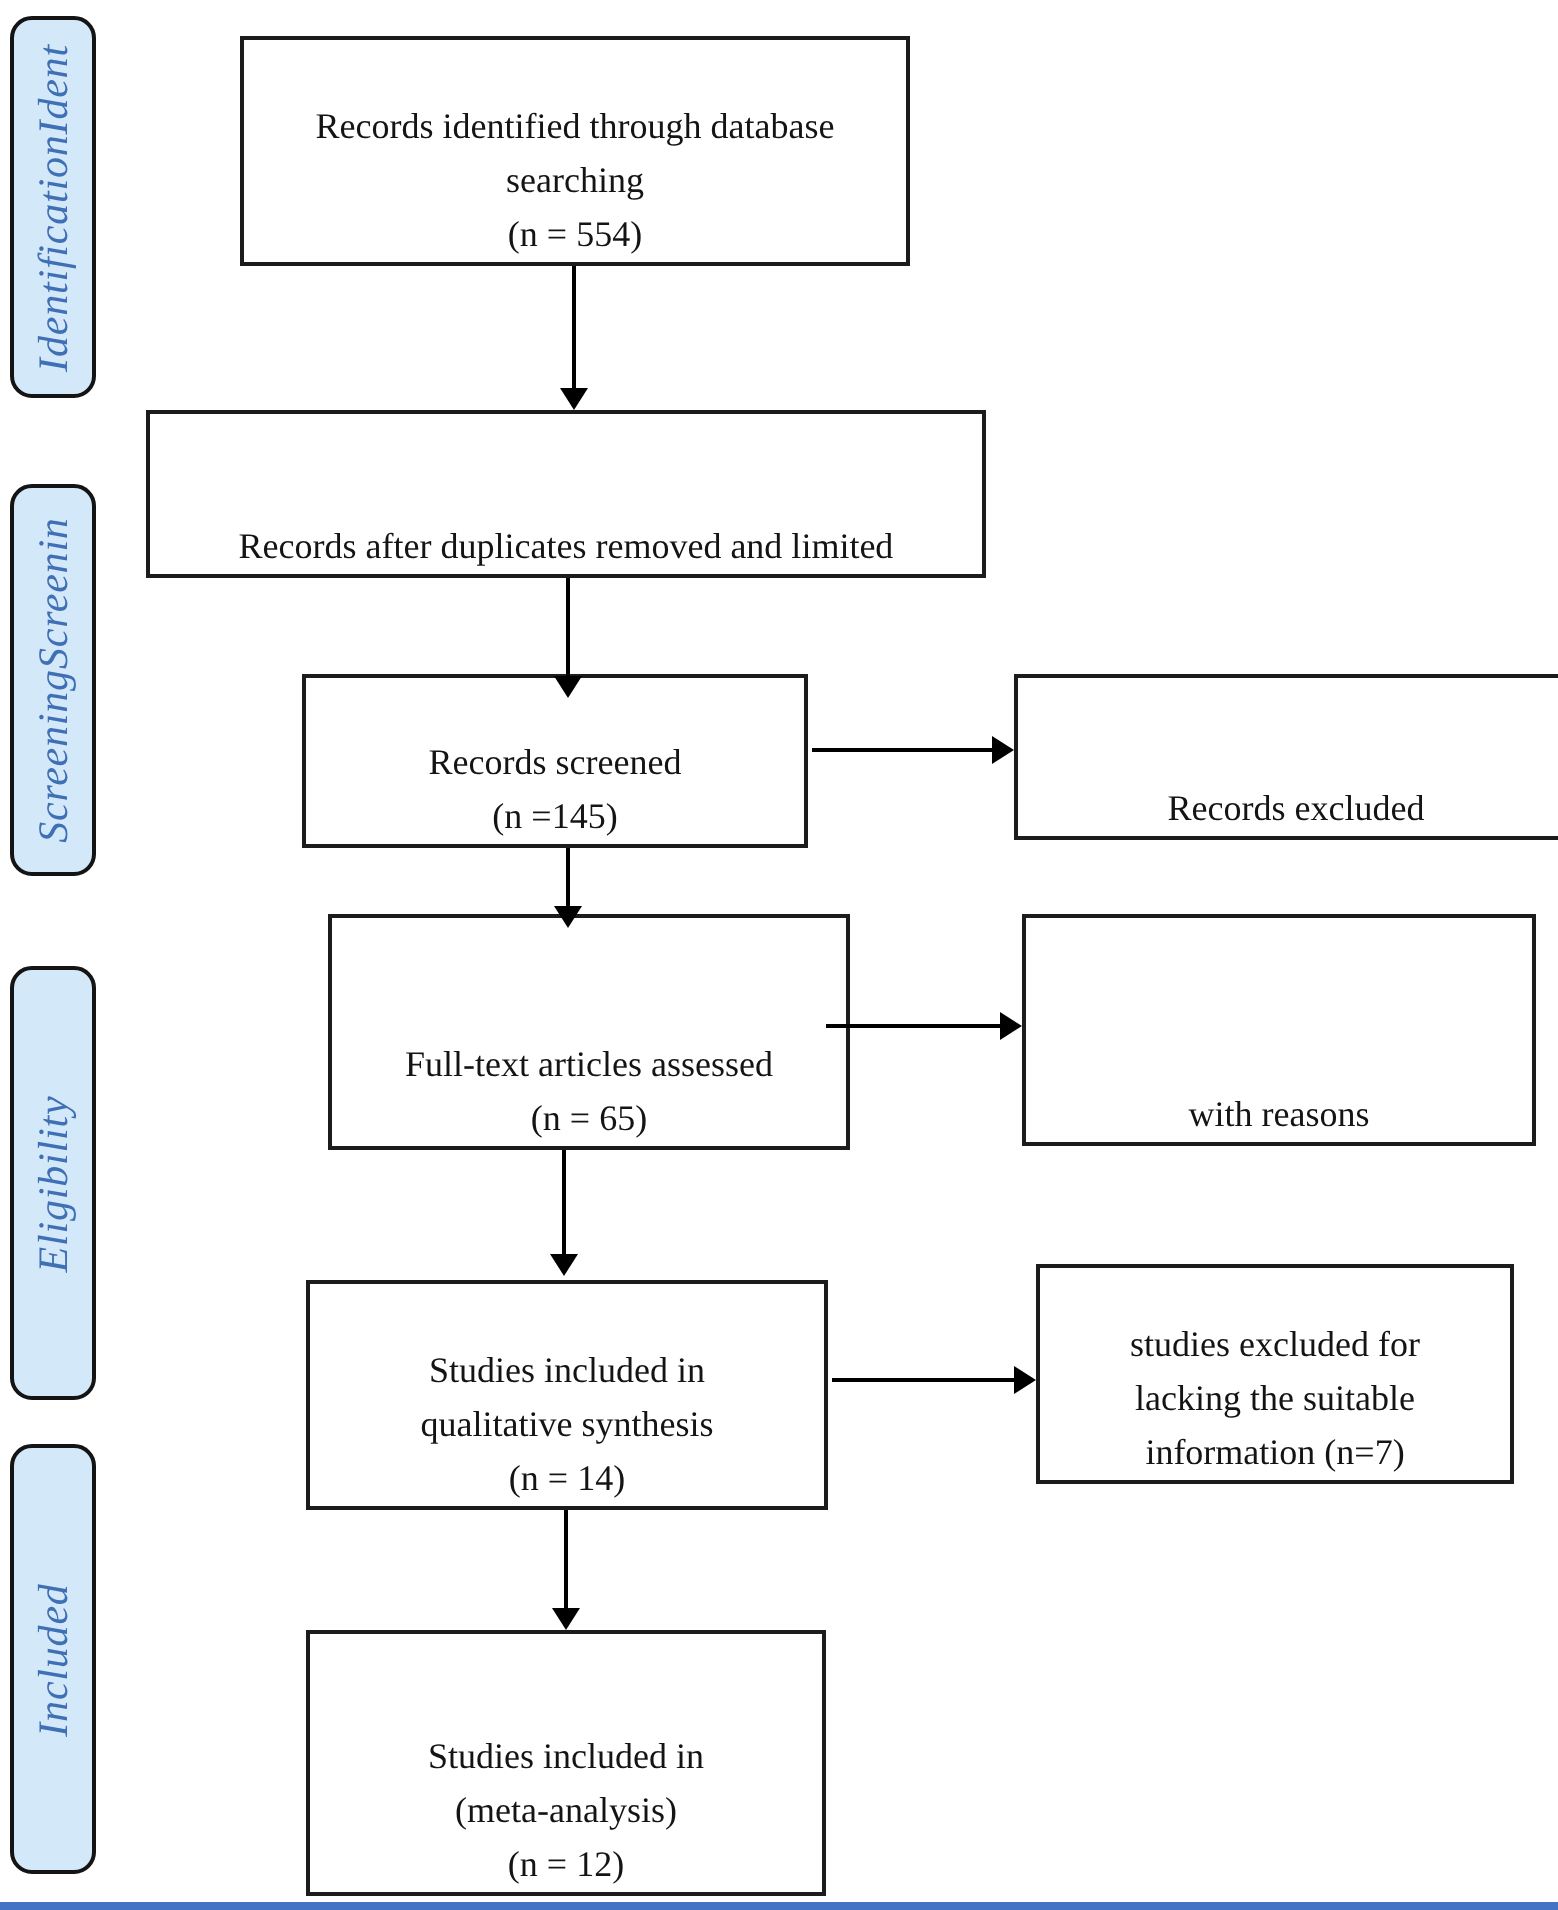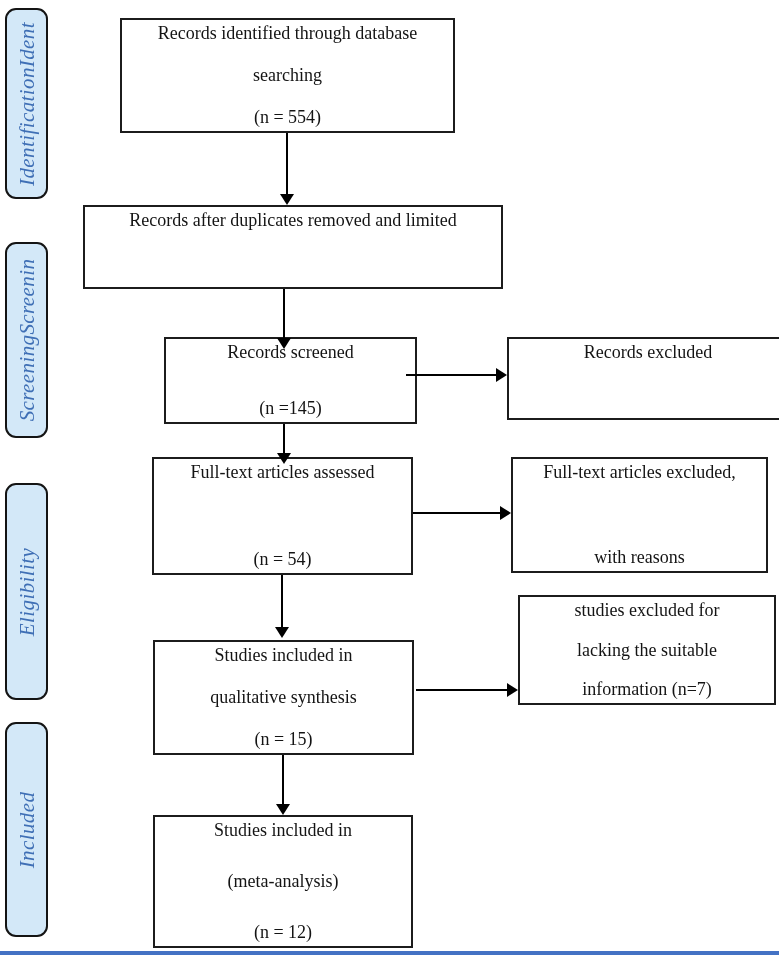--- a/index.html
+++ b/index.html
@@ -27,21 +27,21 @@
     position:absolute;left:50%;top:50%;
     transform:translate(-50%,-50%) rotate(-90deg);
     white-space:nowrap;
     font-style:italic;font-size:21px;
     color:var(--stage-text);letter-spacing:.4px;
   }
   .fbox{
     position:absolute;box-sizing:border-box;
     background:var(--box-fill);
     border:2px solid var(--box-border);
-    display:flex;flex-direction:column;justify-content:space-between;align-items:center;
+    display:flex;flex-direction:column;justify-content:flex-end;align-items:center;
     text-align:center;font-size:18px;line-height:27px;color:var(--text);
   }
   .tl{width:100%;}
   .arrow-v{position:absolute;width:14px;}
   .arrow-v .shaft{position:absolute;left:6px;top:0;bottom:9px;width:2px;background:var(--arrow);}
   .arrow-v .head{position:absolute;bottom:0;left:0;width:0;height:0;
     border-left:7px solid transparent;border-right:7px solid transparent;
     border-top:11px solid var(--arrow);}
   .arrow-h{position:absolute;height:14px;}
   .arrow-h .shaft{position:absolute;top:6px;left:0;right:9px;height:2px;background:var(--arrow);}
@@ -68,50 +68,49 @@
   <div class="stage" style="top:722px;height:215px">
     <span class="stage-text">Included</span>
   </div>
 
   <div class="fbox" style="left:120px;top:18px;width:335px;height:115px">
     <div class="tl">Records identified through database</div>
     <div class="tl">searching</div>
     <div class="tl">(n = 554)</div>
   </div>
 
-  <div class="fbox" style="left:83px;top:205px;width:420px;height:84px">
+  <div class="fbox" style="left:73px;top:205px;width:420px;height:84px">
     <div class="tl">Records after duplicates removed and limited</div>
   </div>
 
-  <div class="fbox" style="left:164px;top:337px;width:253px;height:87px">
+  <div class="fbox" style="left:151px;top:337px;width:253px;height:87px">
     <div class="tl">Records screened</div>
     <div class="tl">(n =145)</div>
   </div>
 
   <div class="fbox" style="left:507px;top:337px;width:282px;height:83px">
     <div class="tl">Records excluded</div>
   </div>
 
-  <div class="fbox" style="left:152px;top:457px;width:261px;height:118px">
+  <div class="fbox" style="left:164px;top:457px;width:261px;height:118px">
     <div class="tl">Full-text articles assessed</div>
-    <div class="tl">(n = 54)</div>
+    <div class="tl">(n = 65)</div>
   </div>
 
   <div class="fbox" style="left:511px;top:457px;width:257px;height:116px">
-    <div class="tl">Full-text articles excluded,</div>
     <div class="tl">with reasons</div>
   </div>
 
   <div class="fbox" style="left:153px;top:640px;width:261px;height:115px">
     <div class="tl">Studies included in</div>
     <div class="tl">qualitative synthesis</div>
-    <div class="tl">(n = 15)</div>
+    <div class="tl">(n = 14)</div>
   </div>
 
-  <div class="fbox" style="left:518px;top:595px;width:258px;height:110px">
+  <div class="fbox" style="left:518px;top:632px;width:239px;height:110px">
     <div class="tl">studies excluded for</div>
     <div class="tl">lacking the suitable</div>
     <div class="tl">information (n=7)</div>
   </div>
 
   <div class="fbox" style="left:153px;top:815px;width:260px;height:133px">
     <div class="tl">Studies included in</div>
     <div class="tl">(meta-analysis)</div>
     <div class="tl">(n = 12)</div>
   </div>

